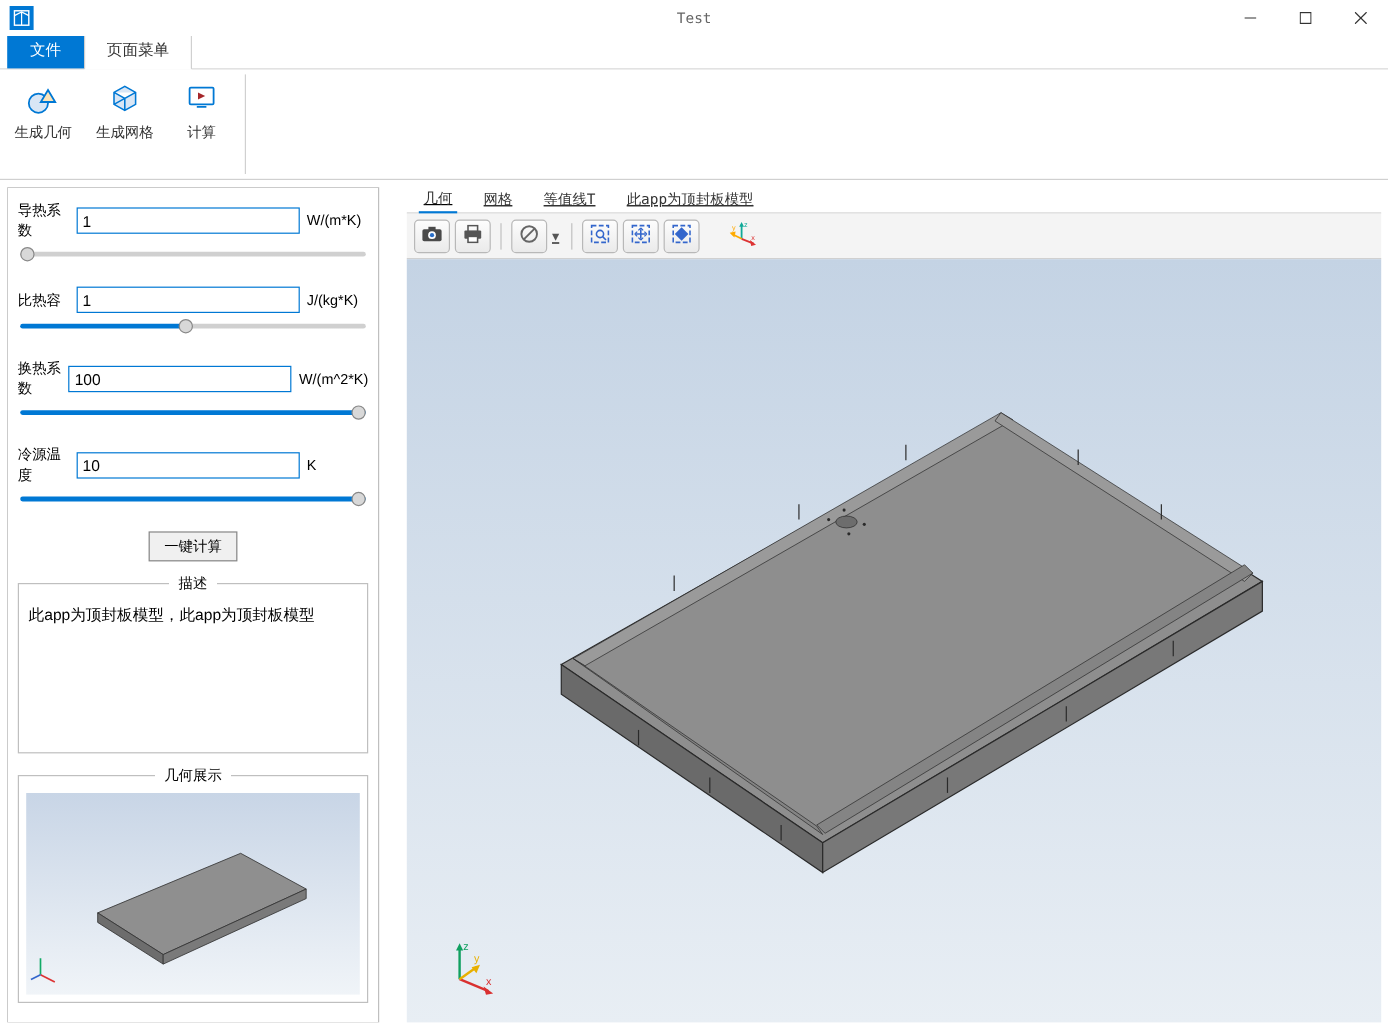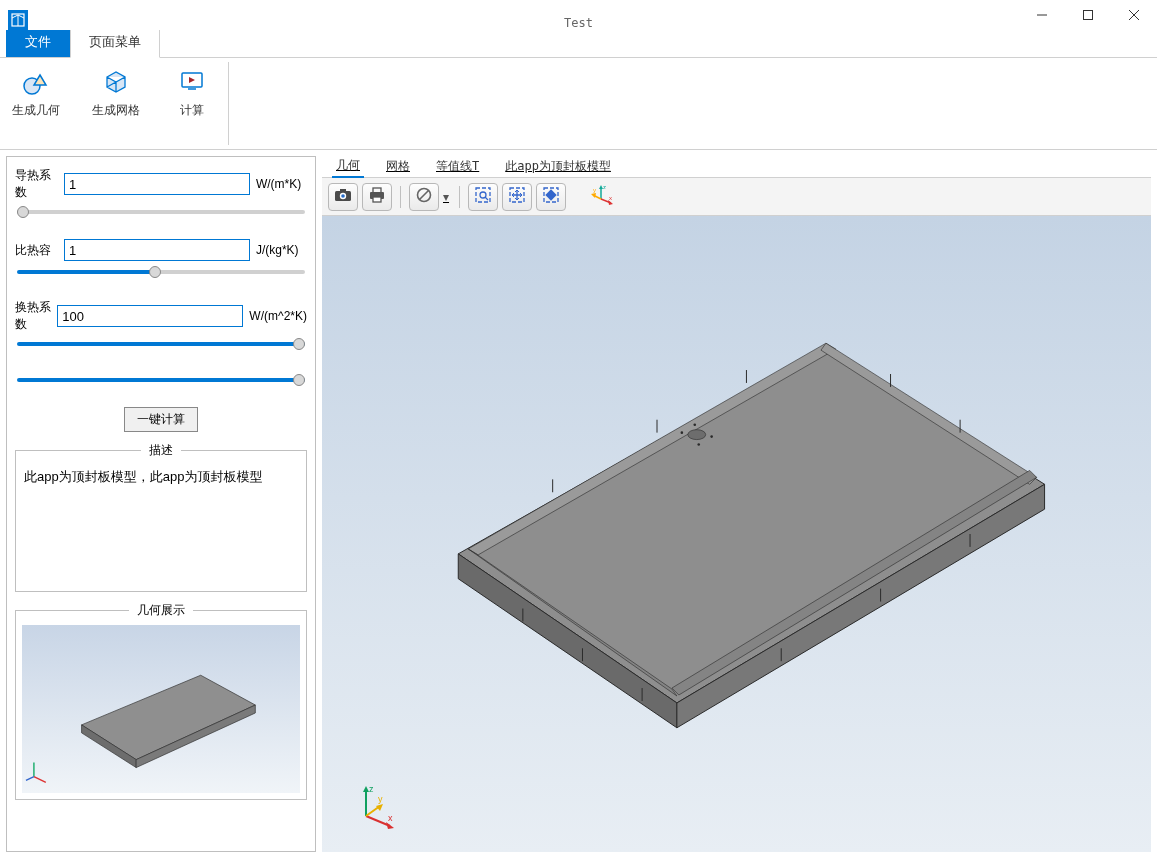--- a/index.html
+++ b/index.html
@@ -7,21 +7,21 @@
   font-family: "Microsoft YaHei", "Segoe UI", sans-serif;
   font-size: 12px;
   background: #fff;
   overflow: hidden;
   width: 1157px;
   height: 858px;
 }
 .titlebar {
   height: 30px;
   display: flex;
-  align-items: flex-end;
+  align-items: center;
   background: #fff;
   position: relative;
 }
 .titlebar .app-icon {
   width: 20px; height: 20px;
   margin-left: 8px;
   background: #0078d4;
   display: flex; align-items: center; justify-content: center;
 }
 .titlebar .title {
@@ -68,41 +68,42 @@
 
 .ribbon {
   height: 92px;
   border-bottom: 1px solid #d0d0d0;
   display: flex;
   padding: 4px 6px;
   background: #fff;
 }
 .ribbon-group {
   display: flex;
-  gap: 20px;
+  gap: 8px;
   border-right: 1px solid #d0d0d0;
   padding-right: 10px;
 }
 .ribbon-btn {
   display: flex;
   flex-direction: column;
   align-items: center;
   gap: 4px;
   padding: 4px 6px;
   min-width: 52px;
 }
 .ribbon-icon {
   width: 32px; height: 32px;
   display: flex; align-items: center; justify-content: center;
 }
 .ribbon-btn span { color: #333; font-size: 12px; }
 
 .content {
   display: flex;
   height: calc(858px - 30px - 28px - 92px);
+  gap: 17px;
 }
 
 .sidebar {
   width: 310px;
   border: 1px solid #bfbfbf;
   margin: 6px 0 6px 6px;
   padding: 10px 8px;
   background: #fff;
   overflow-y: auto;
 }
@@ -312,20 +313,25 @@
     </div>
     <div class="slider-wrap"><input type="range" class="slider" style="--fill: 48%;" min="0" max="100" value="48"></div>
 
     <div class="param-row">
       <div class="param-label">换热系数</div>
       <input class="param-input" value="100" style="">
       <div class="param-unit">W/(m^2*K)</div>
     </div>
     <div class="slider-wrap"><input type="range" class="slider" style="--fill: 100%;" min="0" max="100" value="100"></div>
 
+    <div class="param-row">
+      <div class="param-label">冷源温度</div>
+      <input class="param-input" value="10" style="">
+      <div class="param-unit">K</div>
+    </div>
     <div class="slider-wrap"><input type="range" class="slider" style="--fill: 100%;" min="0" max="100" value="100"></div>
 
     <button class="compute-btn">一键计算</button>
 
     <fieldset>
       <legend>描述</legend>
       <div class="desc-box">此app为顶封板模型，此app为顶封板模型</div>
     </fieldset>
 
     <fieldset>

